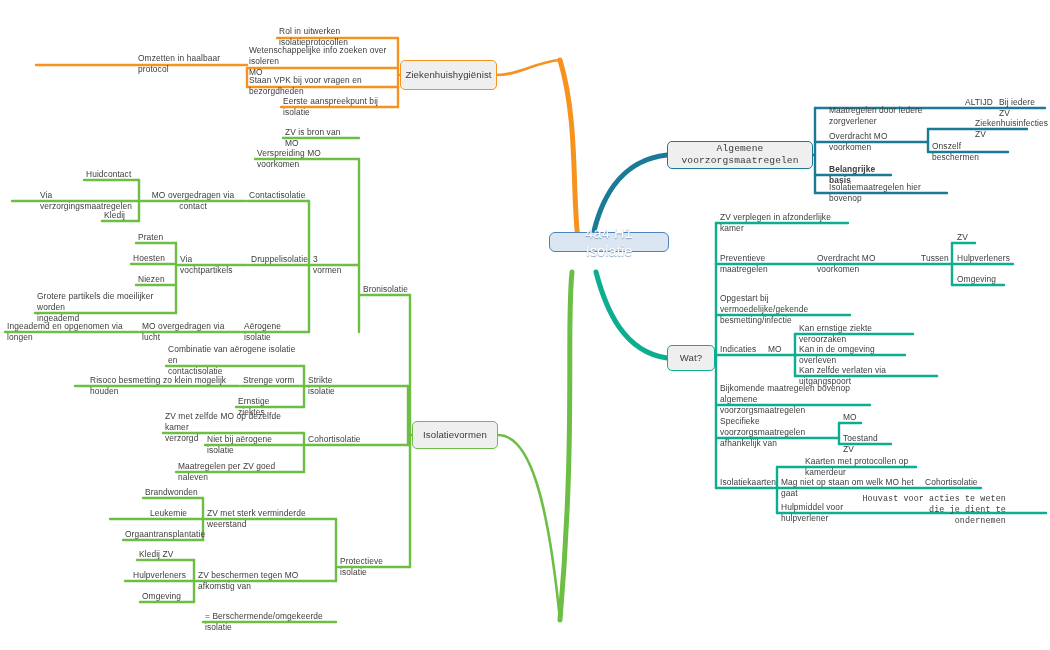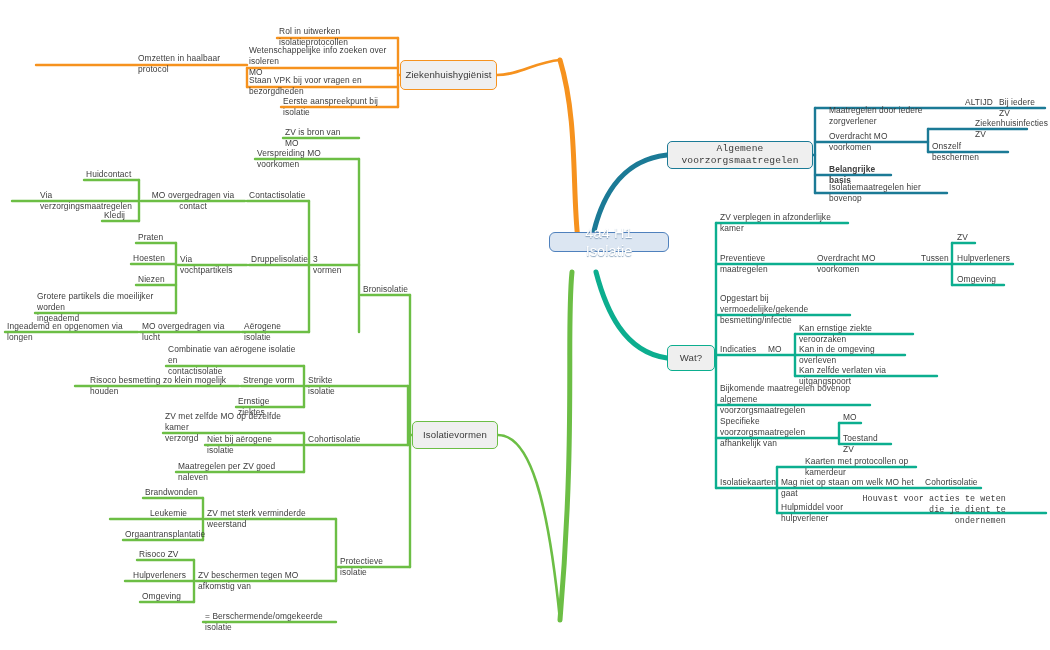--- a/index.html
+++ b/index.html
@@ -215,21 +215,21 @@
       <div class="node leaf" style="left: 163px; top: 411px; width: 134px; text-align: left;">ZV met zelfde MO op dezelfde kamer
 verzorgd</div>
       <div class="node leaf" style="left: 205px; top: 434px; width: 92px; text-align: left;">Niet bij aërogene isolatie</div>
       <div class="node leaf" style="left: 176px; top: 461px; width: 121px; text-align: left;">Maatregelen per ZV goed naleven</div>
       <div class="node leaf" style="left: 338px; top: 556px; width: 72px; text-align: left;">Protectieve isolatie</div>
       <div class="node leaf" style="left: 205px; top: 508px; width: 133px; text-align: left;">ZV met sterk verminderde weerstand</div>
       <div class="node leaf" style="left: 143px; top: 487px; width: 56px; text-align: left;">Brandwonden</div>
       <div class="node leaf" style="left: 148px; top: 508px; width: 51px; text-align: left;">Leukemie</div>
       <div class="node leaf" style="left: 123px; top: 529px; width: 76px; text-align: right;">Orgaantransplantatie</div>
       <div class="node leaf" style="left: 196px; top: 570px; width: 143px; text-align: left;">ZV beschermen tegen MO afkomstig van</div>
-      <div class="node leaf" style="left: 137px; top: 549px; width: 52px; text-align: left;">Risoco ZV</div>
+      <div class="node leaf" style="left: 137px; top: 549px; width: 52px; text-align: left;">Kledij ZV</div>
       <div class="node leaf" style="left: 131px; top: 570px; width: 58px; text-align: left;">Hulpverleners</div>
       <div class="node leaf" style="left: 140px; top: 591px; width: 49px; text-align: left;">Omgeving</div>
       <div class="node leaf" style="left: 203px; top: 611px; width: 136px; text-align: left;">= Berschermende/omgekeerde isolatie</div>
       <div class="node boxed" style="left: 667px; top: 141px; width: 146px; height: 28px; border-color: rgb(27, 122, 150); font-family: Liberation Mono, monospace;">Algemene voorzorgsmaatregelen</div>
       <div class="node leaf" style="left: 827px; top: 97px; width: 137px; text-align: left; margin-top: 8px;">Maatregelen door iedere zorgverlener</div>
       <div class="node leaf" style="left: 963px; top: 97px; width: 32px; text-align: left;">ALTIJD</div>
       <div class="node leaf" style="left: 997px; top: 97px; width: 52px; text-align: left;">Bij iedere ZV</div>
       <div class="node leaf" style="left: 827px; top: 131px; width: 99px; text-align: left;">Overdracht MO voorkomen</div>
       <div class="node leaf" style="left: 930px; top: 118px; width: 97px; text-align: left; margin-left: 43px;">Ziekenhuisinfecties bij ZV</div>
       <div class="node leaf" style="left: 930px; top: 141px; width: 78px; text-align: left;">Onszelf beschermen</div>

